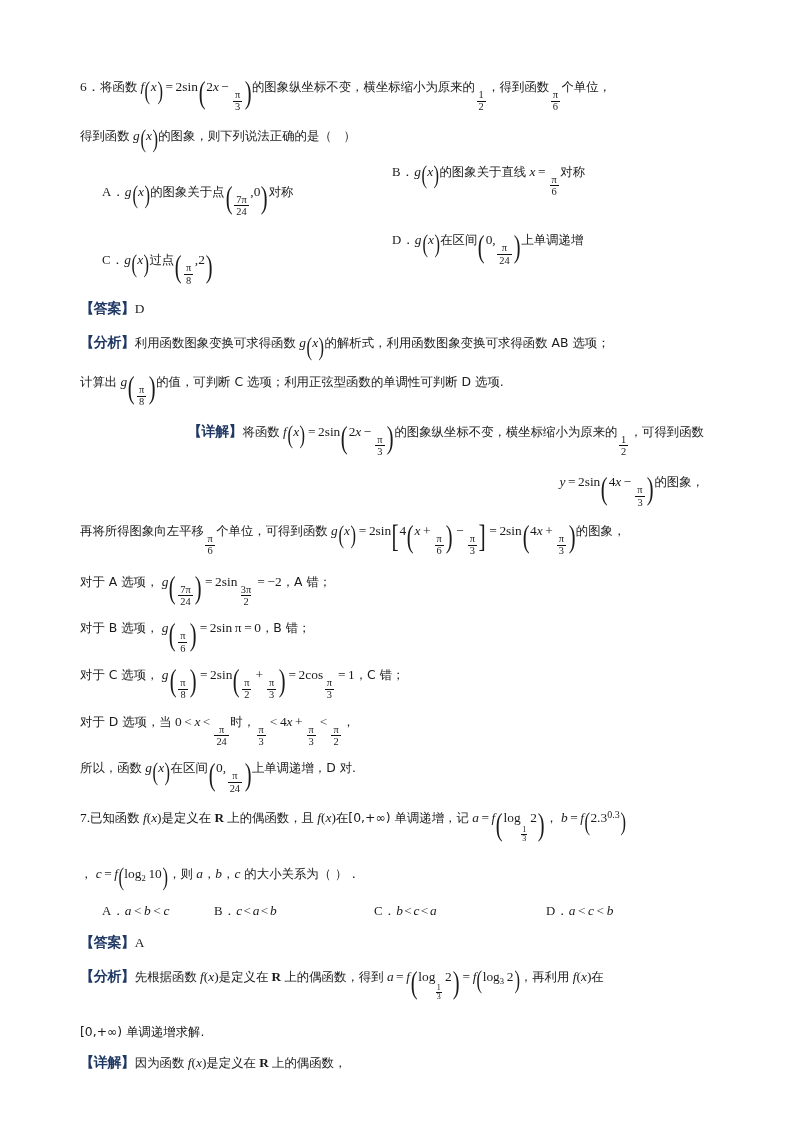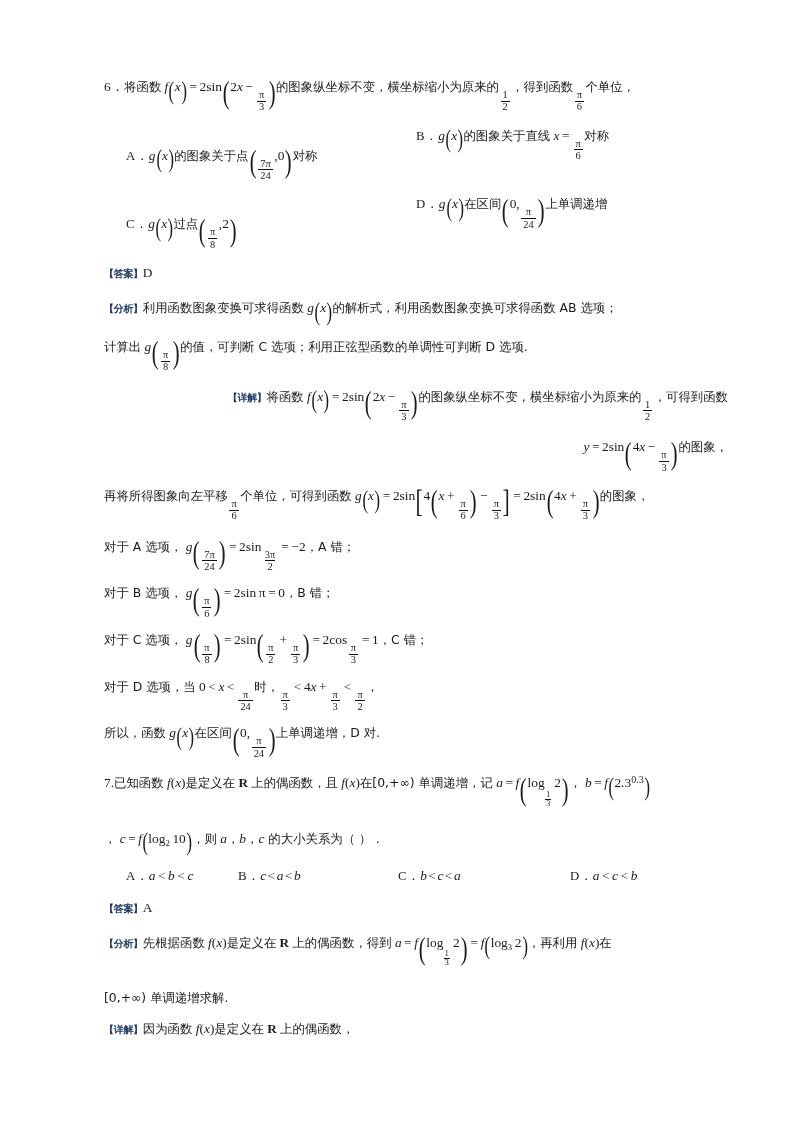--- a/index.html
+++ b/index.html
@@ -17,42 +17,42 @@
   }
   .page {
     position: absolute;
     left: 0; top: 0;
     width: 794px;
     height: 1123px;
     padding: 0;
   }
   .content {
     position: absolute;
-    left: 104px;
+    left: 80px;
     top: 78px;
     width: 624px;
   }
 
   
   .line {
     font-size: 13.2px;
     line-height: 17px;
     color: #1a1a1a;
     margin: 0 0 0 0;
     white-space: nowrap;
   }
   .blk { margin-bottom: 13px; }
 
   .cn { font-family: "DejaVu Sans", "Liberation Sans", sans-serif; font-size: 12.4px; }
 
   
   .tag {
     color: #1f3864;
     font-family: "DejaVu Sans", "Liberation Sans", sans-serif;
-    font-size: 10px;
+    font-size: 14px;
     font-weight: 700;
     letter-spacing: -0.3px;
     margin-top: 20px;
   }
 
   
   .m {
     font-family: "Liberation Serif", "DejaVu Serif", serif;
     font-style: italic;
     font-size: 13.4px;
@@ -167,20 +167,23 @@
             <span class="num">π</span>
             <span class="den">3</span>
           </span><span class="pr big">)</span><span class="cn">的图象纵坐标不变，横坐标缩小为原来的</span><span class="frac">
             <span class="num">1</span>
             <span class="den">2</span>
           </span><span class="cn">，得到函数</span><span class="frac">
             <span class="num">π</span>
             <span class="den">6</span>
           </span><span class="cn">个单位，</span>
     </div>
+    <div class="line">
+      <span class="cn">得到函数</span><span class="m">&nbsp;g</span><span class="pl">(</span><span class="m">x</span><span class="pr">)</span><span class="cn">的图象，则下列说法正确的是（</span><span class="cn">&nbsp;&nbsp;&nbsp;</span><span class="cn">）</span>
+    </div>
   </div>
 
   <div class="opts blk" style="margin-bottom:14px;">
     <div class="col-a line">
       <span class="opt-label">A．</span><span class="m">g</span><span class="pl">(</span><span class="m">x</span><span class="pr">)</span><span class="cn">的图象关于点</span><span class="pl big">(</span><span class="frac">
             <span class="num">7π</span>
             <span class="den">24</span>
           </span><span class="mr">,0</span><span class="pr big">)</span><span class="cn">对称</span>
     </div>
     <div class="col-b line">

